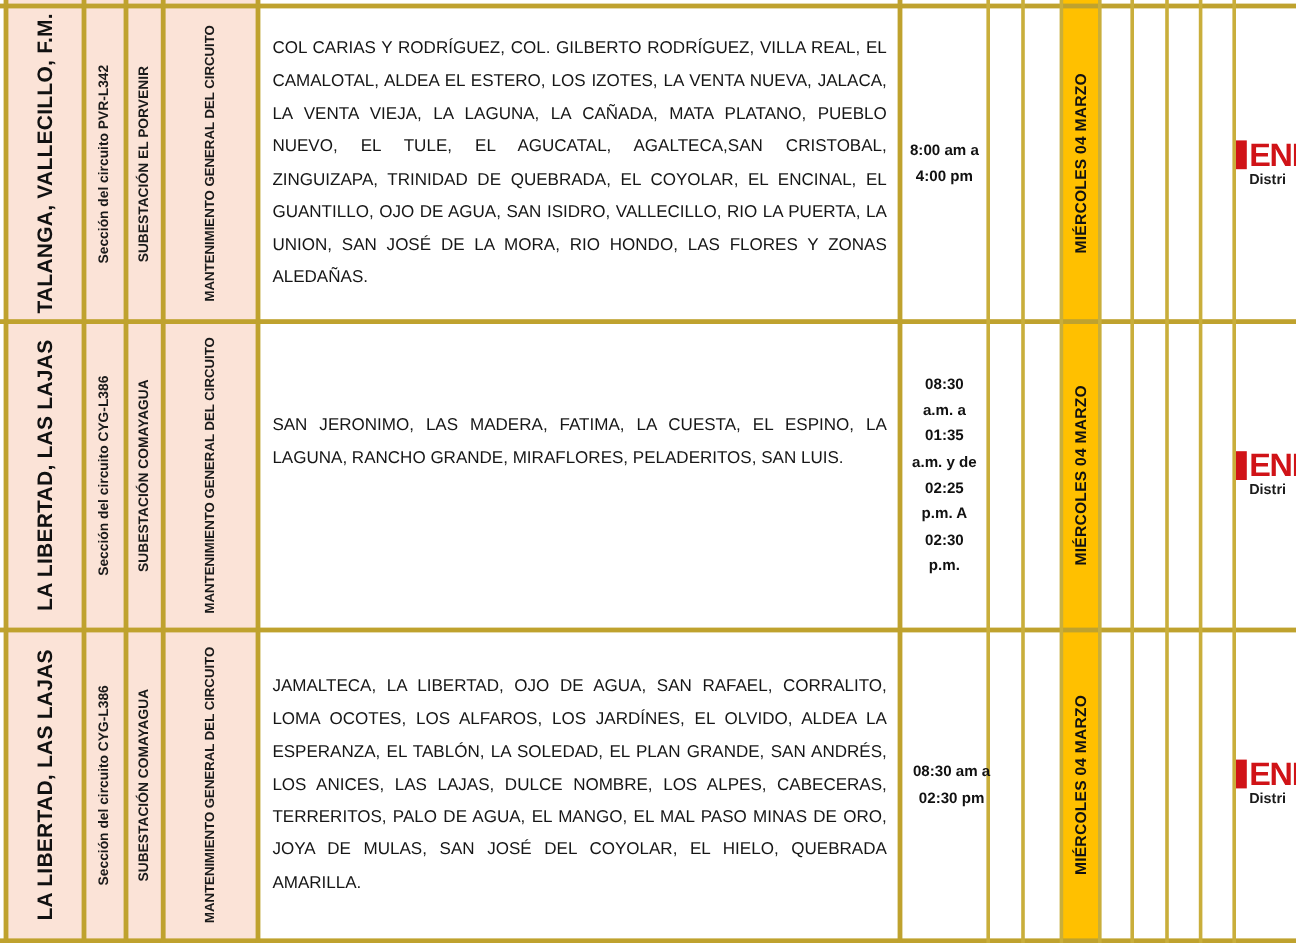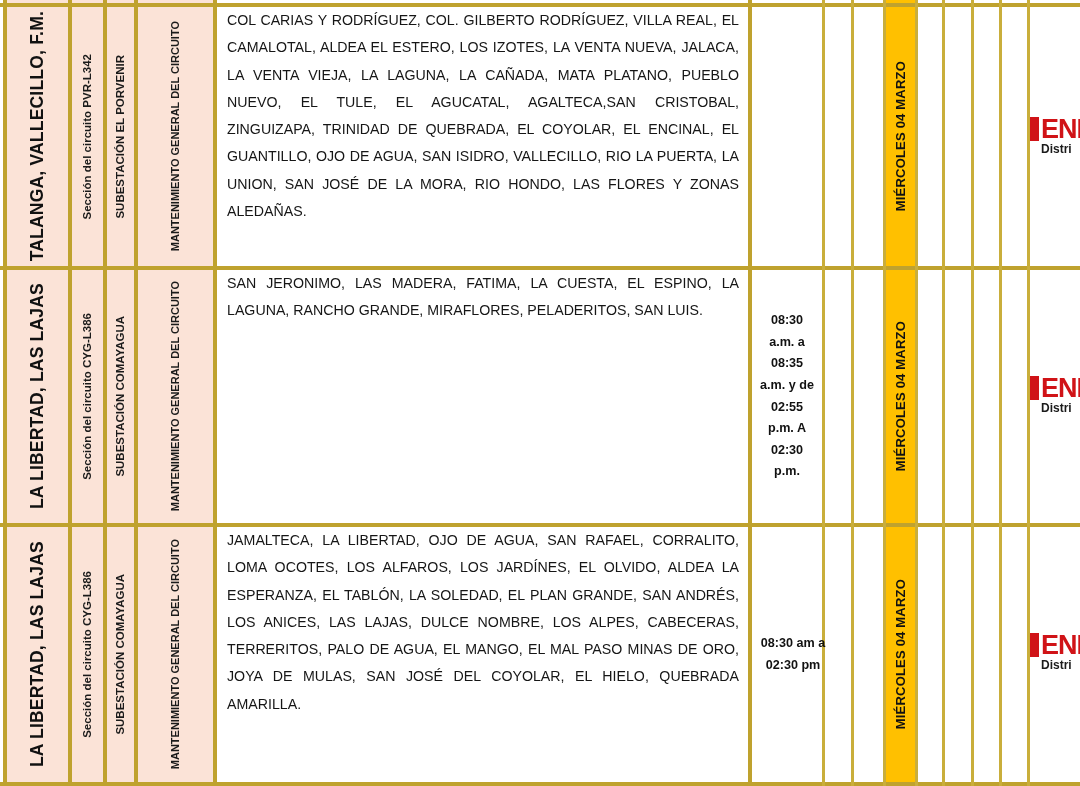--- a/index.html
+++ b/index.html
@@ -42,21 +42,21 @@
     line-height:1.15;
   }
 
   .c-zone > span{ font-size:17.5px;font-weight:bold;color:#111;letter-spacing:.2px; }
   .c-circuit > span{ font-size:11.5px;font-weight:600;color:#1a1a1a; }
   .c-sub > span{ font-size:11.5px;font-weight:600;color:#1a1a1a; }
   .c-work > span{ font-size:11px;font-weight:600;color:#1a1a1a;text-align:center; }
   .c-date > span{ font-size:13px;font-weight:bold;color:#111;letter-spacing:.2px; }
 
   .c-desc{
-    display:flex;align-items:flex-start;
+    display:flex;align-items:center;
     padding:0 9px 0 10px;
   }
   .c-desc > p{
     margin:0;width:100%;
     font-size:14.2px;line-height:1.92;
     color:#161616;
     text-align:justify;
     text-align-last:left;
     -webkit-hyphens:none;hyphens:none;
   }
@@ -135,20 +135,23 @@
   </div>
   <div class="cell vert c-sub" style="left:107px;top:7px;width:27px;height:259px;">
     <span>SUBESTACIÓN EL PORVENIR</span>
   </div>
   <div class="cell vert c-work" style="left:138px;top:7px;width:75px;height:259px;">
     <span>MANTENIMIENTO GENERAL DEL CIRCUITO</span>
   </div>
   <div class="cell c-desc" style="left:217px;top:7px;width:531px;height:259px;">
     <p>COL CARIAS Y RODRÍGUEZ, COL. GILBERTO RODRÍGUEZ, VILLA REAL, EL CAMALOTAL, ALDEA EL ESTERO, LOS IZOTES, LA VENTA NUEVA, JALACA, LA VENTA VIEJA, LA LAGUNA, LA CAÑADA, MATA PLATANO, PUEBLO NUEVO, EL TULE, EL AGUCATAL, AGALTECA,SAN CRISTOBAL, ZINGUIZAPA, TRINIDAD DE QUEBRADA, EL COYOLAR, EL ENCINAL, EL GUANTILLO, OJO DE AGUA, SAN ISIDRO, VALLECILLO, RIO LA PUERTA, LA UNION, SAN JOSÉ DE LA MORA, RIO HONDO, LAS FLORES Y ZONAS ALEDAÑAS.</p>
   </div>
+  <div class="cell c-time" style="left:752px;top:7px;width:70px;height:259px;">
+    <p>8:00 am a 4:00 pm</p>
+  </div>
   <div class="cell vert c-date" style="left:887px;top:7px;width:28px;height:259px;">
     <span>MIÉRCOLES 04 MARZO</span>
   </div>
   <div class="logo" style="left:1030px;top:112px;width:50px;height:48px;">
     <div class="logo-top">
       <div class="logo-bar"></div>
       <div class="logo-word">ENE</div>
     </div>
     <div class="logo-sub">Distri</div>
   </div>
@@ -162,21 +165,21 @@
   <div class="cell vert c-sub" style="left:107px;top:270px;width:27px;height:253px;">
     <span>SUBESTACIÓN COMAYAGUA</span>
   </div>
   <div class="cell vert c-work" style="left:138px;top:270px;width:75px;height:253px;">
     <span>MANTENIMIENTO GENERAL DEL CIRCUITO</span>
   </div>
   <div class="cell c-desc" style="left:217px;top:270px;width:531px;height:197px;">
     <p>SAN JERONIMO, LAS MADERA, FATIMA, LA CUESTA, EL ESPINO, LA LAGUNA, RANCHO GRANDE, MIRAFLORES, PELADERITOS, SAN LUIS.</p>
   </div>
   <div class="cell c-time" style="left:752px;top:270px;width:70px;height:253px;">
-    <p>08:30 a.m. a 08:35 a.m. y de 02:55 p.m. A 02:30 p.m.</p>
+    <p>08:30 a.m. a 01:35 a.m. y de 02:25 p.m. A 02:30 p.m.</p>
   </div>
   <div class="cell vert c-date" style="left:887px;top:270px;width:28px;height:253px;">
     <span>MIÉRCOLES 04 MARZO</span>
   </div>
   <div class="logo" style="left:1030px;top:371px;width:50px;height:48px;">
     <div class="logo-top">
       <div class="logo-bar"></div>
       <div class="logo-word">ENE</div>
     </div>
     <div class="logo-sub">Distri</div>

